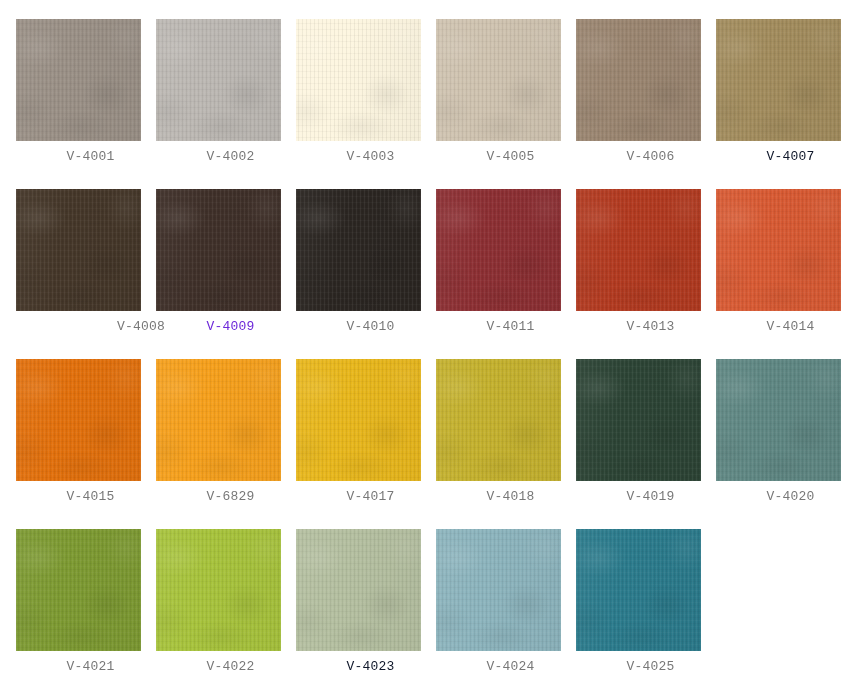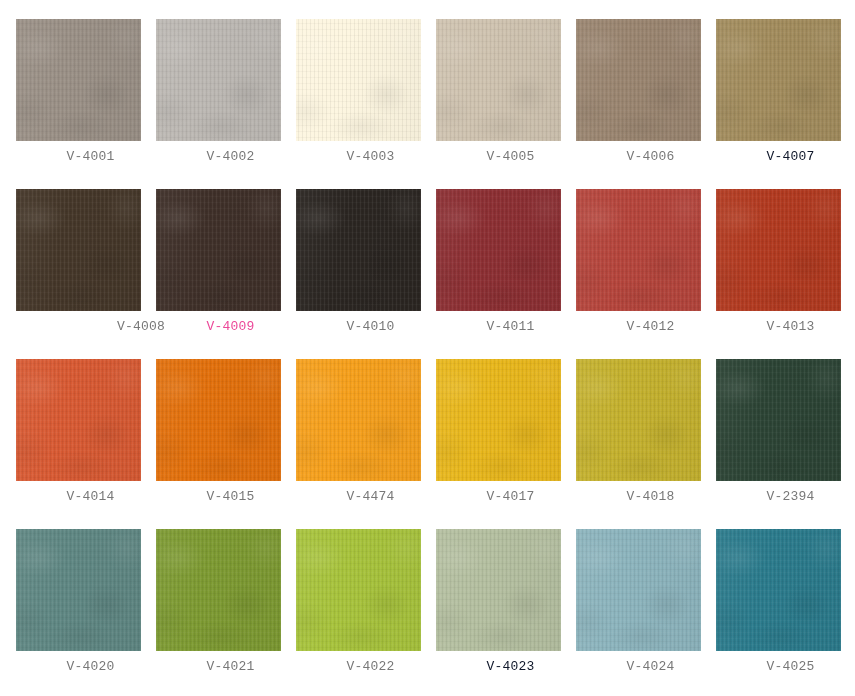--- a/index.html
+++ b/index.html
@@ -124,61 +124,57 @@
     <div class="swatch-cell">
       <div class="swatch-chip" style="background-color: rgb(162, 140, 93);"></div>
       <div class="swatch-label" style="color: #0f172a;">V-4007</div>
     </div>
     <div class="swatch-cell">
       <div class="swatch-chip" style="background-color: rgb(69, 55, 41);"></div>
       <div class="swatch-label" style="color: rgb(120, 120, 120); text-align: right;">V-4008</div>
     </div>
     <div class="swatch-cell">
       <div class="swatch-chip" style="background-color: rgb(63, 48, 41);"></div>
-      <div class="swatch-label" style="color: #ec4899;">V-4009</div>
+      <div class="swatch-label" style="color: #6d28d9;">V-4009</div>
     </div>
     <div class="swatch-cell">
       <div class="swatch-chip" style="background-color: rgb(43, 38, 34);"></div>
       <div class="swatch-label" style="color: rgb(120, 120, 120);">V-4010</div>
     </div>
     <div class="swatch-cell">
       <div class="swatch-chip" style="background-color: rgb(140, 47, 51);"></div>
       <div class="swatch-label" style="color: rgb(120, 120, 120);">V-4011</div>
-    </div>
-    <div class="swatch-cell">
-      <div class="swatch-chip" style="background-color: rgb(181, 69, 60);"></div>
-      <div class="swatch-label" style="color: rgb(120, 120, 120);">V-4012</div>
     </div>
     <div class="swatch-cell">
       <div class="swatch-chip" style="background-color: rgb(178, 58, 32);"></div>
       <div class="swatch-label" style="color: rgb(120, 120, 120);">V-4013</div>
     </div>
     <div class="swatch-cell">
       <div class="swatch-chip" style="background-color: rgb(216, 90, 51);"></div>
       <div class="swatch-label" style="color: rgb(120, 120, 120);">V-4014</div>
     </div>
     <div class="swatch-cell">
       <div class="swatch-chip" style="background-color: rgb(226, 112, 12);"></div>
       <div class="swatch-label" style="color: rgb(120, 120, 120);">V-4015</div>
     </div>
     <div class="swatch-cell">
       <div class="swatch-chip" style="background-color: rgb(246, 160, 28);"></div>
-      <div class="swatch-label" style="color: rgb(120, 120, 120);">V-4474</div>
+      <div class="swatch-label" style="color: rgb(120, 120, 120);">V-6829</div>
     </div>
     <div class="swatch-cell">
       <div class="swatch-chip" style="background-color: rgb(232, 183, 28);"></div>
       <div class="swatch-label" style="color: rgb(120, 120, 120);">V-4017</div>
     </div>
     <div class="swatch-cell">
       <div class="swatch-chip" style="background-color: rgb(196, 177, 46);"></div>
       <div class="swatch-label" style="color: rgb(120, 120, 120);">V-4018</div>
     </div>
     <div class="swatch-cell">
       <div class="swatch-chip" style="background-color: rgb(44, 68, 53);"></div>
-      <div class="swatch-label" style="color: rgb(120, 120, 120);">V-2394</div>
+      <div class="swatch-label" style="color: rgb(120, 120, 120);">V-4019</div>
     </div>
     <div class="swatch-cell">
       <div class="swatch-chip" style="background-color: rgb(95, 135, 131);"></div>
       <div class="swatch-label" style="color: rgb(120, 120, 120);">V-4020</div>
     </div>
     <div class="swatch-cell">
       <div class="swatch-chip" style="background-color: rgb(125, 154, 50);"></div>
       <div class="swatch-label" style="color: rgb(120, 120, 120);">V-4021</div>
     </div>
     <div class="swatch-cell">

